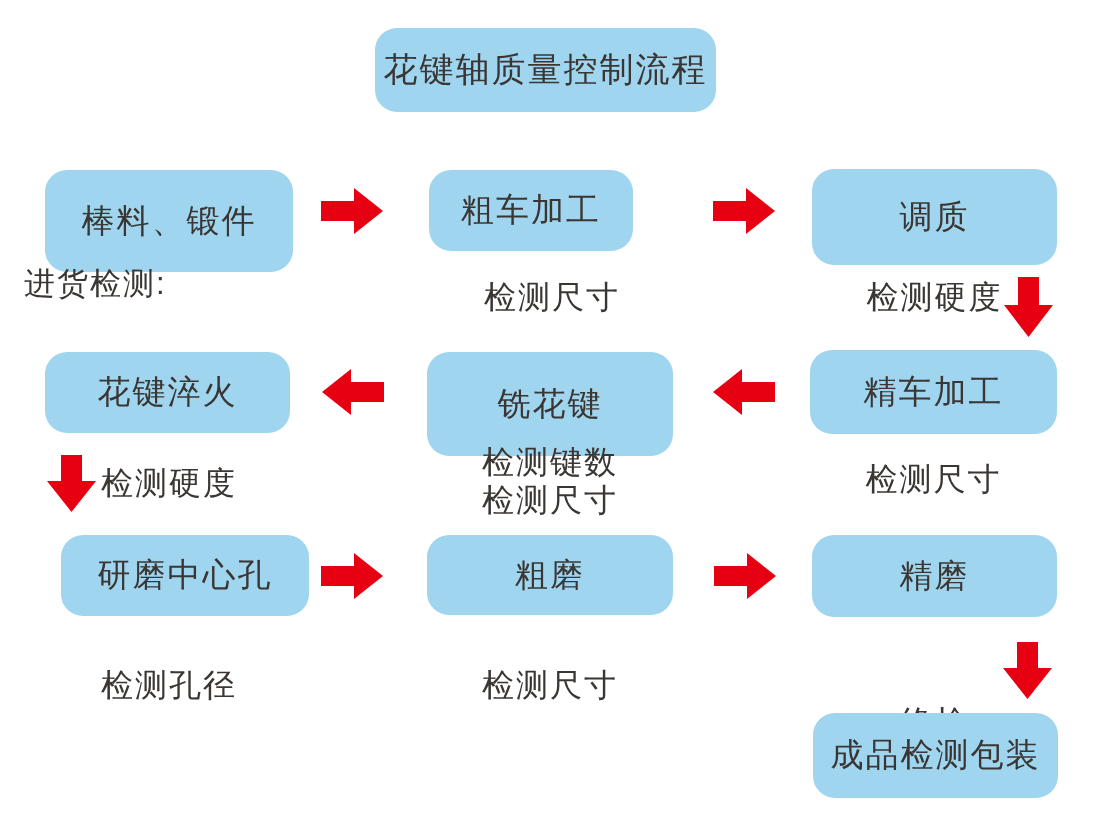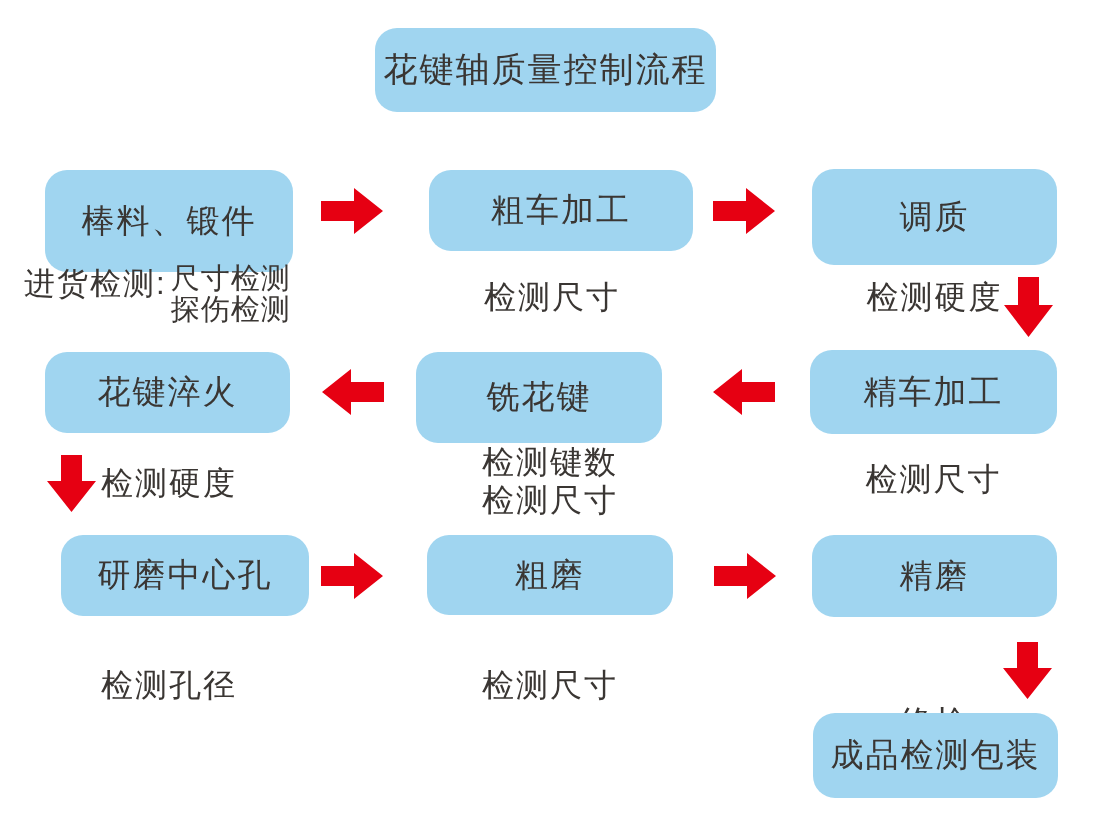--- a/index.html
+++ b/index.html
@@ -66,51 +66,47 @@
   .arr svg { display: block; }
 </style>
 </head>
 <body>
 
 <div class="canvas">
 
   <div class="box title-box" style="left:375px; top:28px; width:341px; height:84px;">花键轴质量控制流程</div>
 
   <div class="box" style="left:45px; top:170px; width:248px; height:102px;">棒料、锻件</div>
-  <div class="box" style="left:429px; top:170px; width:264px; height:81px;">粗车加工</div>
+  <div class="box" style="left:429px; top:170px; width:204px; height:81px;">粗车加工</div>
   <div class="box" style="left:812px; top:169px; width:245px; height:96px;text-align:right;">调质</div>
 
   <div class="arr" style="left:321px; top:186px;">
     <svg width="62" height="50" viewBox="0 0 62 50">
         <polygon fill="currentColor" points="0,15 33,15 33,2 62,25 33,48 33,35 0,35"></polygon>
       </svg>
   </div>
   <div class="arr" style="left:713px; top:186px;">
     <svg width="62" height="50" viewBox="0 0 62 50">
         <polygon fill="currentColor" points="0,15 33,15 33,2 62,25 33,48 33,35 0,35"></polygon>
       </svg>
   </div>
 
   <div class="lbl incoming" style="left:24px; top:263px;">
     <span class="prefix">进货检测:</span>
-    <span class="stack">
-      <span>尺寸检测</span>
-      <span>探伤检测</span>
-    </span>
   </div>
   <div class="lbl centered" style="left:429px; top:276px; width:246px;">检测尺寸</div>
   <div class="lbl centered" style="left:812px; top:276px; width:245px;">检测硬度</div>
   <div class="arr" style="left:1004px; top:277px;">
     <svg width="49" height="60" viewBox="0 0 49 60">
         <polygon fill="currentColor" points="14,0 35,0 35,28 49,28 24.5,60 0,28 14,28"></polygon>
       </svg>
   </div>
 
   <div class="box" style="left:45px; top:352px; width:245px; height:81px;">花键淬火</div>
-  <div class="box" style="left:416px; top:352px; width:246px; height:91px;">铣花键</div>
+  <div class="box" style="left:427px; top:352px; width:246px; height:104px;">铣花键</div>
   <div class="box" style="left:810px; top:350px; width:247px; height:84px;">精车加工</div>
 
   <div class="arr" style="left:322px; top:367px;">
     <svg width="62" height="50" viewBox="0 0 62 50">
         <polygon fill="currentColor" points="62,15 29,15 29,2 0,25 29,48 29,35 62,35"></polygon>
       </svg>
   </div>
   <div class="arr" style="left:713px; top:367px;">
     <svg width="62" height="50" viewBox="0 0 62 50">
         <polygon fill="currentColor" points="62,15 29,15 29,2 0,25 29,48 29,35 62,35"></polygon>

